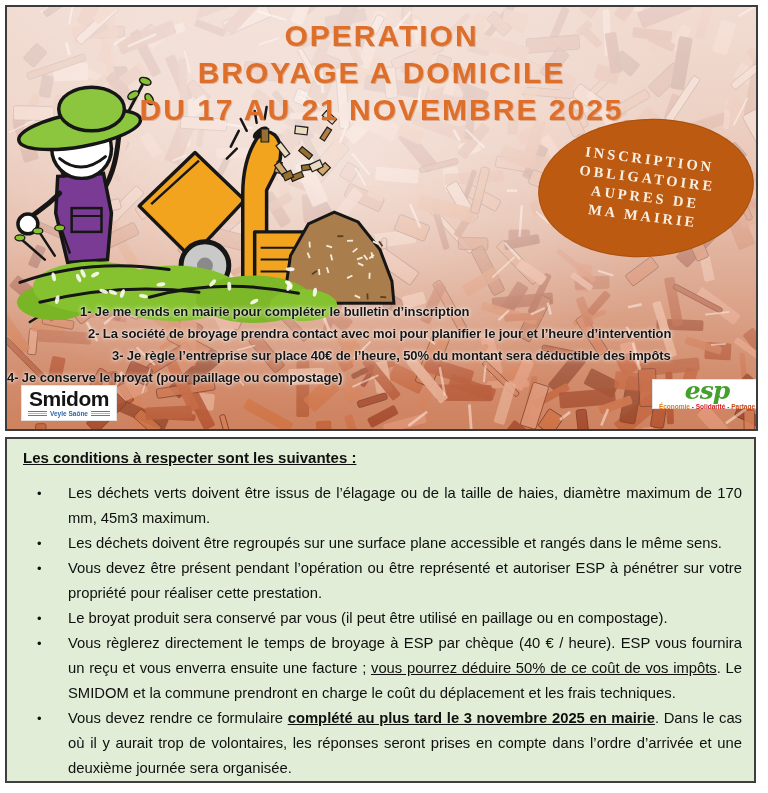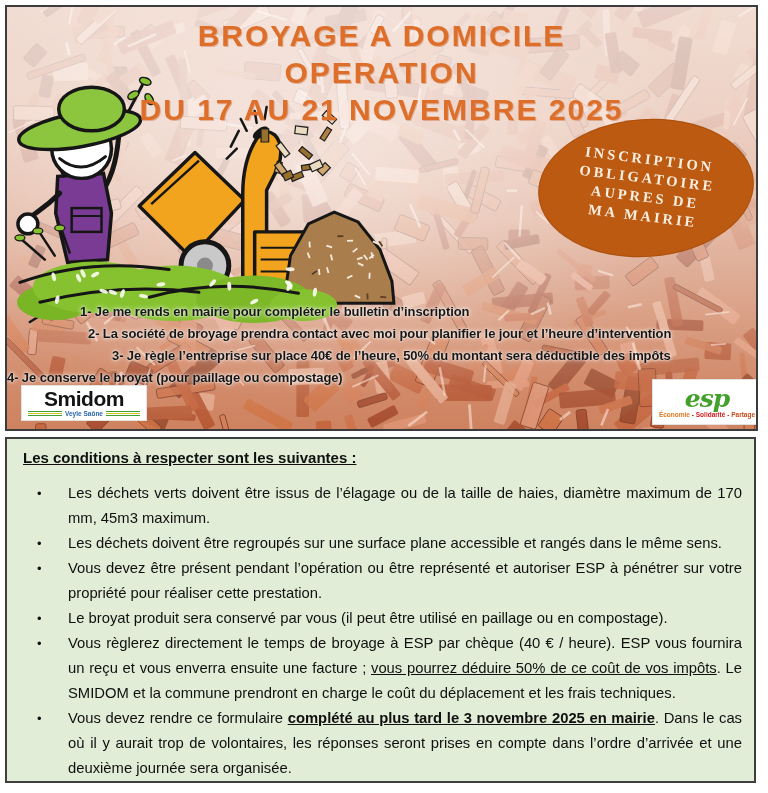--- a/index.html
+++ b/index.html
@@ -15,27 +15,27 @@
   .badge{position:absolute;left:531px;top:112px;width:216px;height:138px;background:#bc5a11;border-radius:50%;transform:rotate(-4deg);display:flex;align-items:center;justify-content:center;z-index:6;box-shadow:0 0 0 1px rgba(120,50,5,.25) inset;}
   .badge-text{transform:rotate(11deg);text-align:center;color:#f8efe2;font-family:"Liberation Serif",serif;font-weight:bold;font-size:14.5px;letter-spacing:3px;line-height:19px;white-space:nowrap;}
 
   .steps{position:absolute;left:0;top:294px;z-index:5;}
   .step{white-space:nowrap;font-weight:bold;font-size:13px;line-height:22px;color:#161616;letter-spacing:-.1px;text-shadow:0 0 5px rgba(255,255,255,.95),0 0 2px rgba(255,255,255,.9);}
   .step:nth-child(1){margin-left:73px;}
   .step:nth-child(2){margin-left:81px;}
   .step:nth-child(3){margin-left:105px;}
   .step:nth-child(4){}
 
-  .logo-smidom{position:absolute;left:15px;top:379px;width:124px;height:34px;background:#ffffff;z-index:6;display:flex;flex-direction:column;align-items:center;justify-content:center;box-shadow:0 0 0 1px #e2e2e2;}
+  .logo-smidom{position:absolute;left:15px;top:379px;width:94px;height:34px;background:#ffffff;z-index:6;display:flex;flex-direction:column;align-items:center;justify-content:center;box-shadow:0 0 0 1px #e2e2e2;}
   .smidom-name{font-weight:bold;font-size:21px;line-height:20px;color:#141414;letter-spacing:-.5px;}
   .smidom-tagrow{display:flex;align-items:center;width:100%;padding:0 6px;box-sizing:border-box;gap:3px;margin-top:1px;}
   .tag-stripes{flex:1;height:5px;background:repeating-linear-gradient(to bottom,#3f9e35 0 1px,transparent 1px 2px,#d8c41f 2px 3px,transparent 3px 4px,#3f9e35 4px 5px);}
   .smidom-tagline{font-size:6.5px;font-weight:bold;color:#2b66b0;white-space:nowrap;}
 
-  .logo-esp{position:absolute;left:646px;top:373px;width:108px;height:44px;background:#ffffff;z-index:6;display:flex;flex-direction:column;align-items:center;justify-content:center;box-shadow:0 0 0 1px #e2e2e2;}
+  .logo-esp{position:absolute;left:646px;top:373px;width:108px;height:28px;background:#ffffff;z-index:6;display:flex;flex-direction:column;align-items:center;justify-content:center;box-shadow:0 0 0 1px #e2e2e2;}
   .esp-name{font-family:"DejaVu Serif",serif;font-style:italic;font-weight:bold;font-size:25px;line-height:23px;color:#43a02c;letter-spacing:-1px;}
   .esp-tagline{font-size:6.5px;font-weight:bold;white-space:nowrap;margin-top:1px;}
   .esp-w1{color:#e07a1e;} .esp-sep{color:#b3341c;} .esp-w2{color:#cf1d1c;} .esp-w3{color:#c74b1a;}
 
   
   .conditions{position:absolute;left:5px;top:437px;width:751px;height:346px;box-sizing:border-box;background:#e1edd6;border:2px solid #3f3f3f;padding:9px 12px 8px 16px;z-index:2;}
   .cond-heading{font-weight:bold;font-size:15px;line-height:20px;color:#101010;margin-bottom:13px;text-decoration:underline;}
   .bullet{display:flex;}
   .dot{width:45px;padding-left:14px;box-sizing:border-box;font-size:13px;line-height:25px;color:#101010;flex:none;}
   .btext{flex:1;font-size:14.8px;line-height:25px;color:#101010;text-align:justify;}
@@ -674,22 +674,22 @@
           <ellipse cx="71.95734362117946" cy="273.58794465847313" rx="4.5" ry="2" fill="#fbfbef" opacity="0.92" transform="rotate(66.6 72.0 273.6)"></ellipse>
           <ellipse cx="283.369684740901" cy="279.3887941846624" rx="4.5" ry="2" fill="#fbfbef" opacity="0.92" transform="rotate(36.4 283.4 279.4)"></ellipse>
           <ellipse cx="283.3126942999661" cy="282.41873666644096" rx="4.5" ry="2" fill="#fbfbef" opacity="0.92" transform="rotate(-72.4 283.3 282.4)"></ellipse>
           <ellipse cx="106.35162501595914" cy="288.15299327950925" rx="4.5" ry="2" fill="#fbfbef" opacity="0.92" transform="rotate(20.7 106.4 288.2)"></ellipse>
           <ellipse cx="137.14210842736065" cy="291.86062551662326" rx="4.5" ry="2" fill="#fbfbef" opacity="0.92" transform="rotate(10.5 137.1 291.9)"></ellipse>
         </g>
     </g>
   </svg>
 
   <div class="title">
+    <div class="title-line">OPERATION</div>
     <div class="title-line">BROYAGE A DOMICILE</div>
-    <div class="title-line">OPERATION</div>
     <div class="title-line">DU 17 AU 21 NOVEMBRE 2025</div>
   </div>
 
   <div class="badge">
     <div class="badge-text">
       <div>INSCRIPTION</div>
       <div>OBLIGATOIRE</div>
       <div>AUPRES DE</div>
       <div>MA MAIRIE</div>
     </div>

